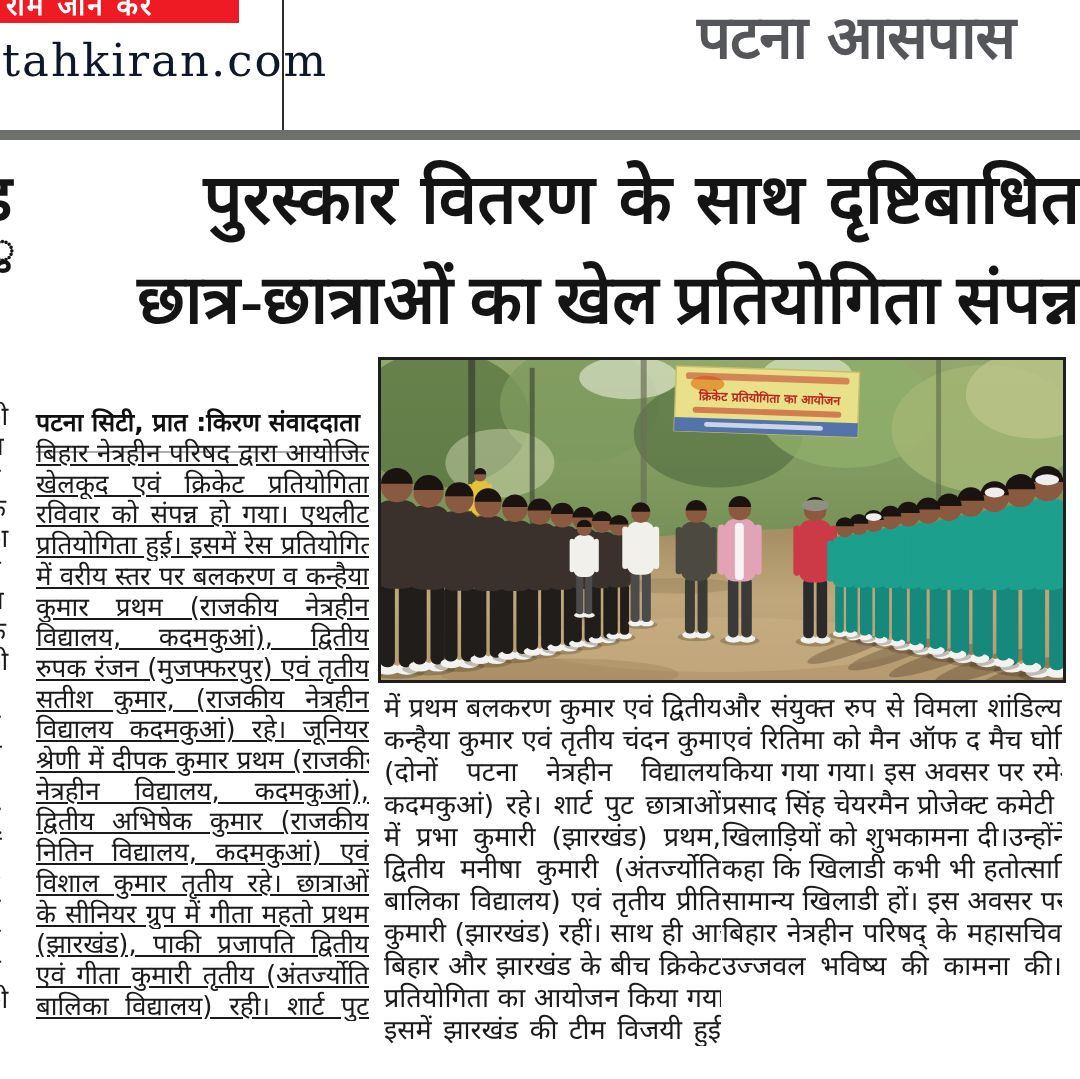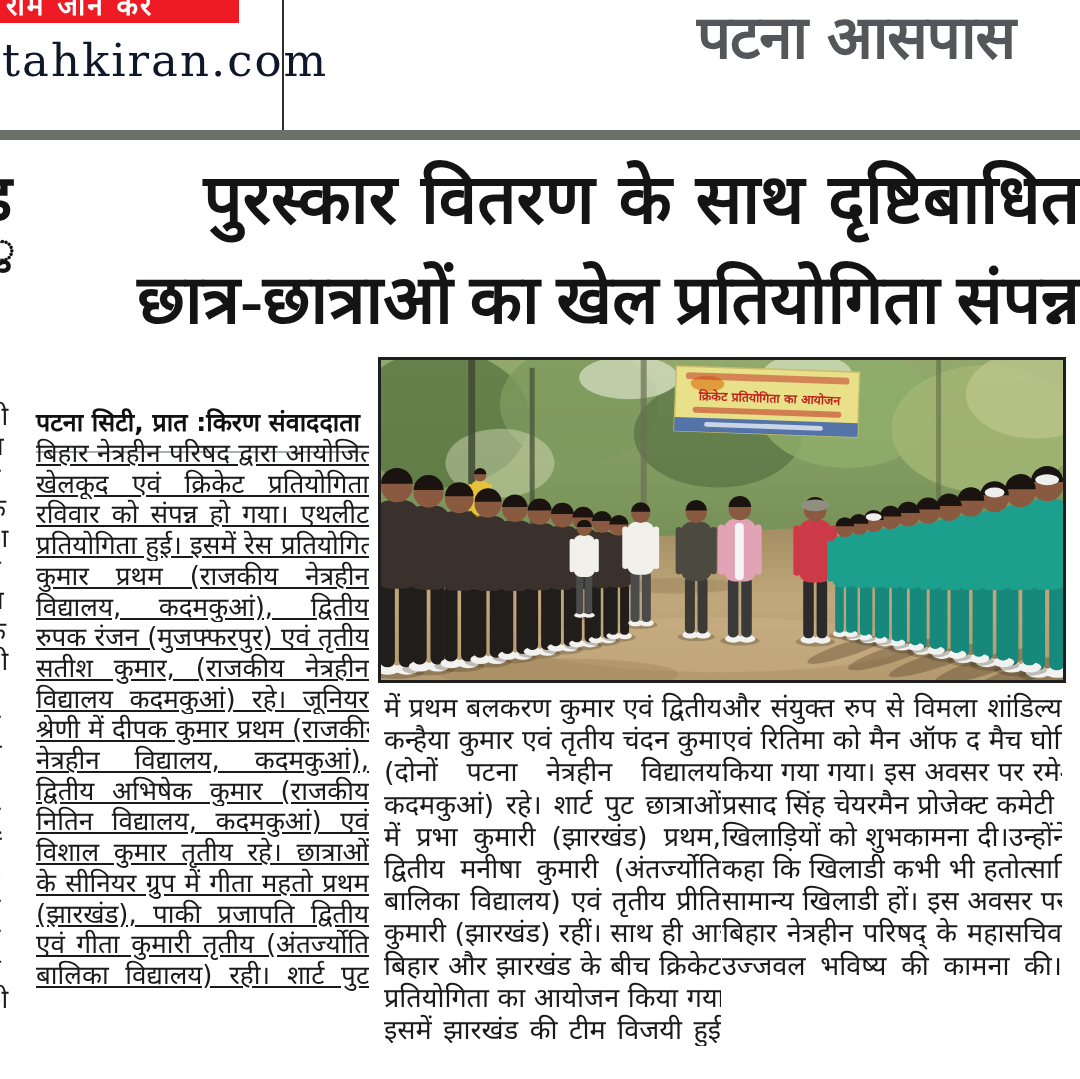--- a/index.html
+++ b/index.html
@@ -214,20 +214,21 @@
         <ellipse cx="497" cy="160" rx="8" ry="4" fill="#eeeeee"></ellipse>
       </g>
     </svg>
   </figure>
 
   <div class="col col-left">
       <div class="line">बिहार नेत्रहीन परिषद द्वारा आयोजित</div>
       <div class="line">खेलकूद एवं क्रिकेट प्रतियोगिता</div>
       <div class="line">रविवार को संपन्न हो गया। एथलीट</div>
       <div class="line">प्रतियोगिता हुई। इसमें रेस प्रतियोगिता</div>
+      <div class="line">में वरीय स्तर पर बलकरण व कन्हैया</div>
       <div class="line">कुमार प्रथम (राजकीय नेत्रहीन</div>
       <div class="line">विद्यालय, कदमकुआं), द्वितीय</div>
       <div class="line">रुपक रंजन (मुजफ्फरपुर) एवं तृतीय</div>
       <div class="line">सतीश कुमार, (राजकीय नेत्रहीन</div>
       <div class="line">विद्यालय कदमकुआं) रहे। जूनियर</div>
       <div class="line">श्रेणी में दीपक कुमार प्रथम (राजकीय</div>
       <div class="line">नेत्रहीन विद्यालय, कदमकुआं),</div>
       <div class="line">द्वितीय अभिषेक कुमार (राजकीय</div>
       <div class="line">नितिन विद्यालय, कदमकुआं) एवं</div>
       <div class="line">विशाल कुमार तृतीय रहे। छात्राओं</div>

